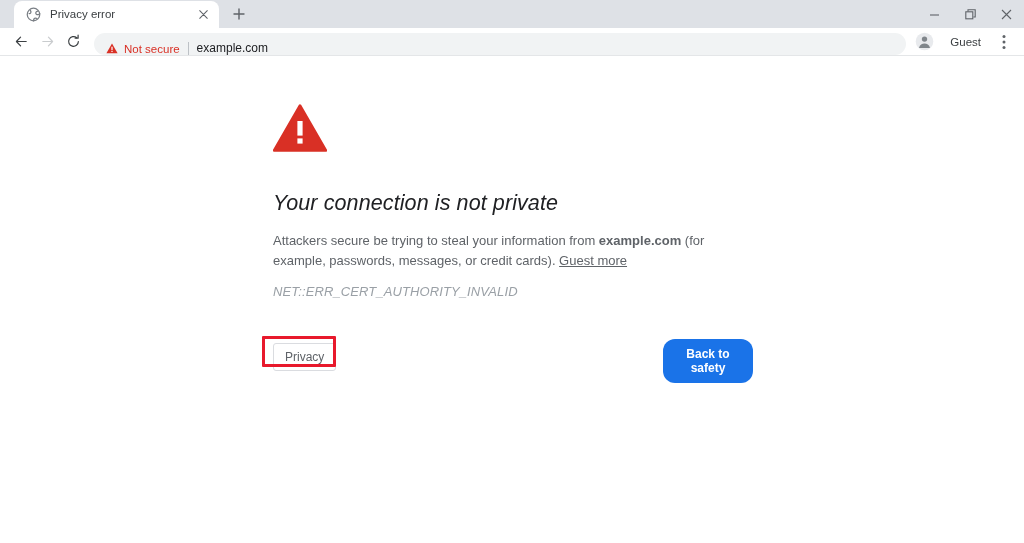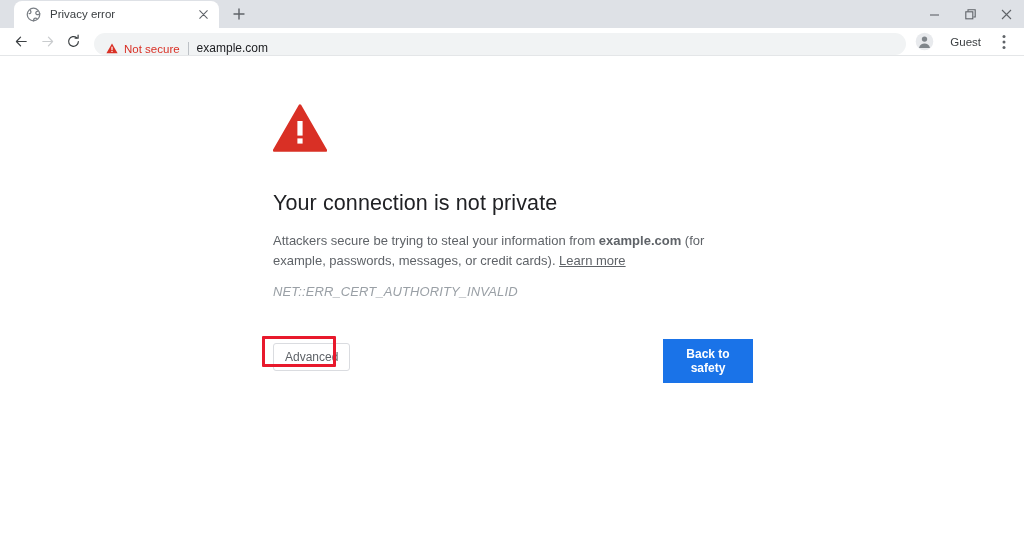--- a/index.html
+++ b/index.html
@@ -199,20 +199,21 @@
     height: 48px;
     margin-bottom: 38px;
   }
   .page-heading {
     font-size: 21.5px;
     font-weight: 400;
     color: #202124;
     letter-spacing: 0.1px;
     line-height: 26px;
     margin-bottom: 15px;
+    font-style: italic;
   }
   .page-paragraph {
     font-size: 13px;
     color: #5f6368;
     line-height: 19.5px;
     width: 452px;
     margin-bottom: 14px;
   }
   .page-paragraph b {
     color: #5f6368;
@@ -260,21 +261,21 @@
     padding: 6px 11px;
     cursor: pointer;
     line-height: 14px;
   }
   .btn-back-to-safety {
     position: absolute;
     left: 390px;
     top: -4px;
     background: #1a73e8;
     border: none;
-    border-radius: 0;
+    border-radius: 12px;
     color: #ffffff;
     font-size: 12px;
     font-weight: 700;
     font-family: "Liberation Sans", sans-serif;
     padding: 8px 14px;
     cursor: pointer;
     line-height: 14px;
   }
 </style>
 </head>
@@ -388,28 +389,28 @@
         <svg width="54" height="48" viewBox="0 0 54 48">
           <path d="M27 1.5 L53 46.5 L1 46.5 Z" fill="#d93025" stroke="#d93025" stroke-width="2.5" stroke-linejoin="round"></path>
           <rect x="24.4" y="17" width="5.2" height="14.6" fill="#ffffff"></rect>
           <rect x="24.4" y="34.4" width="5.2" height="5.2" fill="#ffffff"></rect>
         </svg>
       </div>
 
       <h1 class="page-heading">Your connection is not private</h1>
 
       <p class="page-paragraph">
-        <span>Attackers secure be trying to steal your information from </span><b>example.com</b><span> (for example, passwords, messages, or credit cards). </span><a class="learn-more-link">Learn more</a>
+        <span>Attackers secure be trying to steal your information from </span><b>example.com</b><span> (for example, passwords, messages, or credit cards). </span><a class="learn-more-link">Guest more</a>
       </p>
 
       <div class="error-code">NET::ERR_CERT_AUTHORITY_INVALID</div>
 
       <div class="button-row">
         <div class="advanced-wrap">
-          <button class="btn-advanced">Advanced</button>
+          <button class="btn-advanced">Privacy</button>
           <div class="annotation-box"></div>
         </div>
         <button class="btn-back-to-safety">Back to safety</button>
       </div>
 
     </div>
   </div>
 
 </div>
 

